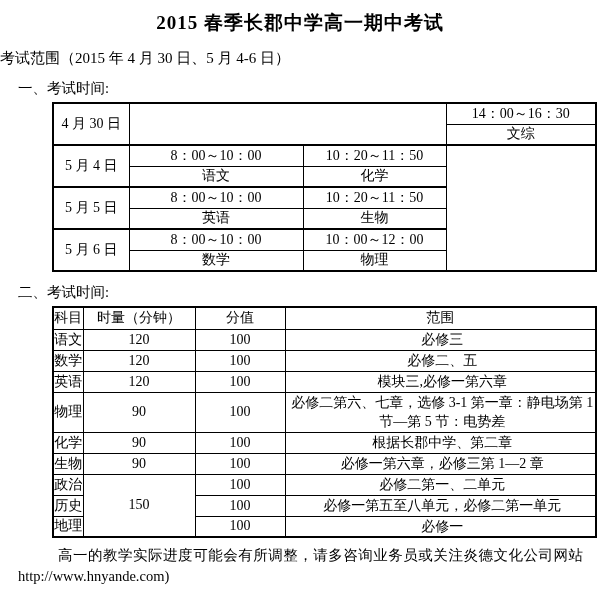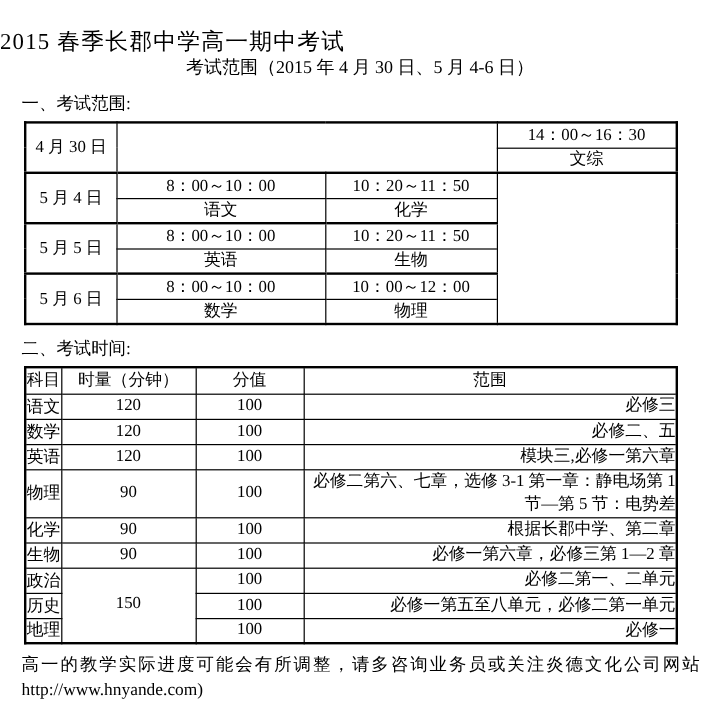--- a/index.html
+++ b/index.html
@@ -3,81 +3,82 @@
 <meta charset="utf-8">
 <style>
   * { margin:0; padding:0; box-sizing:border-box; }
   html,body { background:#fff; }
   body {
     width:600px; height:599px;
     font-family:"Liberation Serif","DejaVu Serif",serif;
     color:#000; overflow:hidden;
   }
   .title {
-    padding-top:24px;
-    text-align:left;
-    font-size:19px; font-weight:normal;
+    padding-top:11px;
+    text-align:center;
+    font-size:19px; font-weight:bold;
     letter-spacing:1px;
     line-height:24px;
   }
   .subtitle {
-    text-align:center;
+    margin-top:14px;
+    text-align:left;
     font-size:15px;
     line-height:19px;
   }
   .sec-heading {
     margin:12px 0 5px 18px;
     font-size:14.5px;
     line-height:17px;
   }
   table {
     border-collapse:collapse;
     table-layout:fixed;
     width:543px;
-    margin-left:20px;
+    margin-left:52px;
     border:2px solid #000;
   }
   td, th {
     border:1px solid #000;
     font-size:14px;
     font-weight:normal;
     text-align:center;
     vertical-align:middle;
     padding:0;
     overflow:hidden;
     white-space:nowrap;
   }
   .sched tr { height:21px; }
   .sched td.thick { border-bottom-width:2px; }
   .scope tr { height:21px; }
   .scope tr.hdr { height:22px; }
   .scope tr.tall { height:40px; }
   .scope td.range {
-    text-align:right;
+    text-align:center;
     padding-left:4px;
     white-space:normal;
     line-height:19px;
   }
   .note {
     margin:7px 0 0 18px;
     width:565px;
     font-size:14.5px;
     line-height:21px;
   }
   .note .l1 { text-indent:37px; text-align:justify; text-align-last:justify; }
-  .note .l2 { text-align:justify; text-align-last:justify; }
+  .note .l2 { text-align:justify; text-align-last:justify;margin-left:40px; }
   .note .l3 { text-align:left; }
 </style>
 </head>
 <body>
 
 <div class="title">2015 春季长郡中学高一期中考试</div>
 <div class="subtitle">考试范围（2015 年 4 月 30 日、5 月 4-6 日）</div>
 
-<div class="sec-heading">一、考试范围:</div>
+<div class="sec-heading">一、考试时间:</div>
 
 <table class="sched">
   <colgroup>
       <col style="width:76px">
       <col style="width:174px">
       <col style="width:143px">
       <col style="width:150px">
     </colgroup>
   <tbody>
       <tr>

